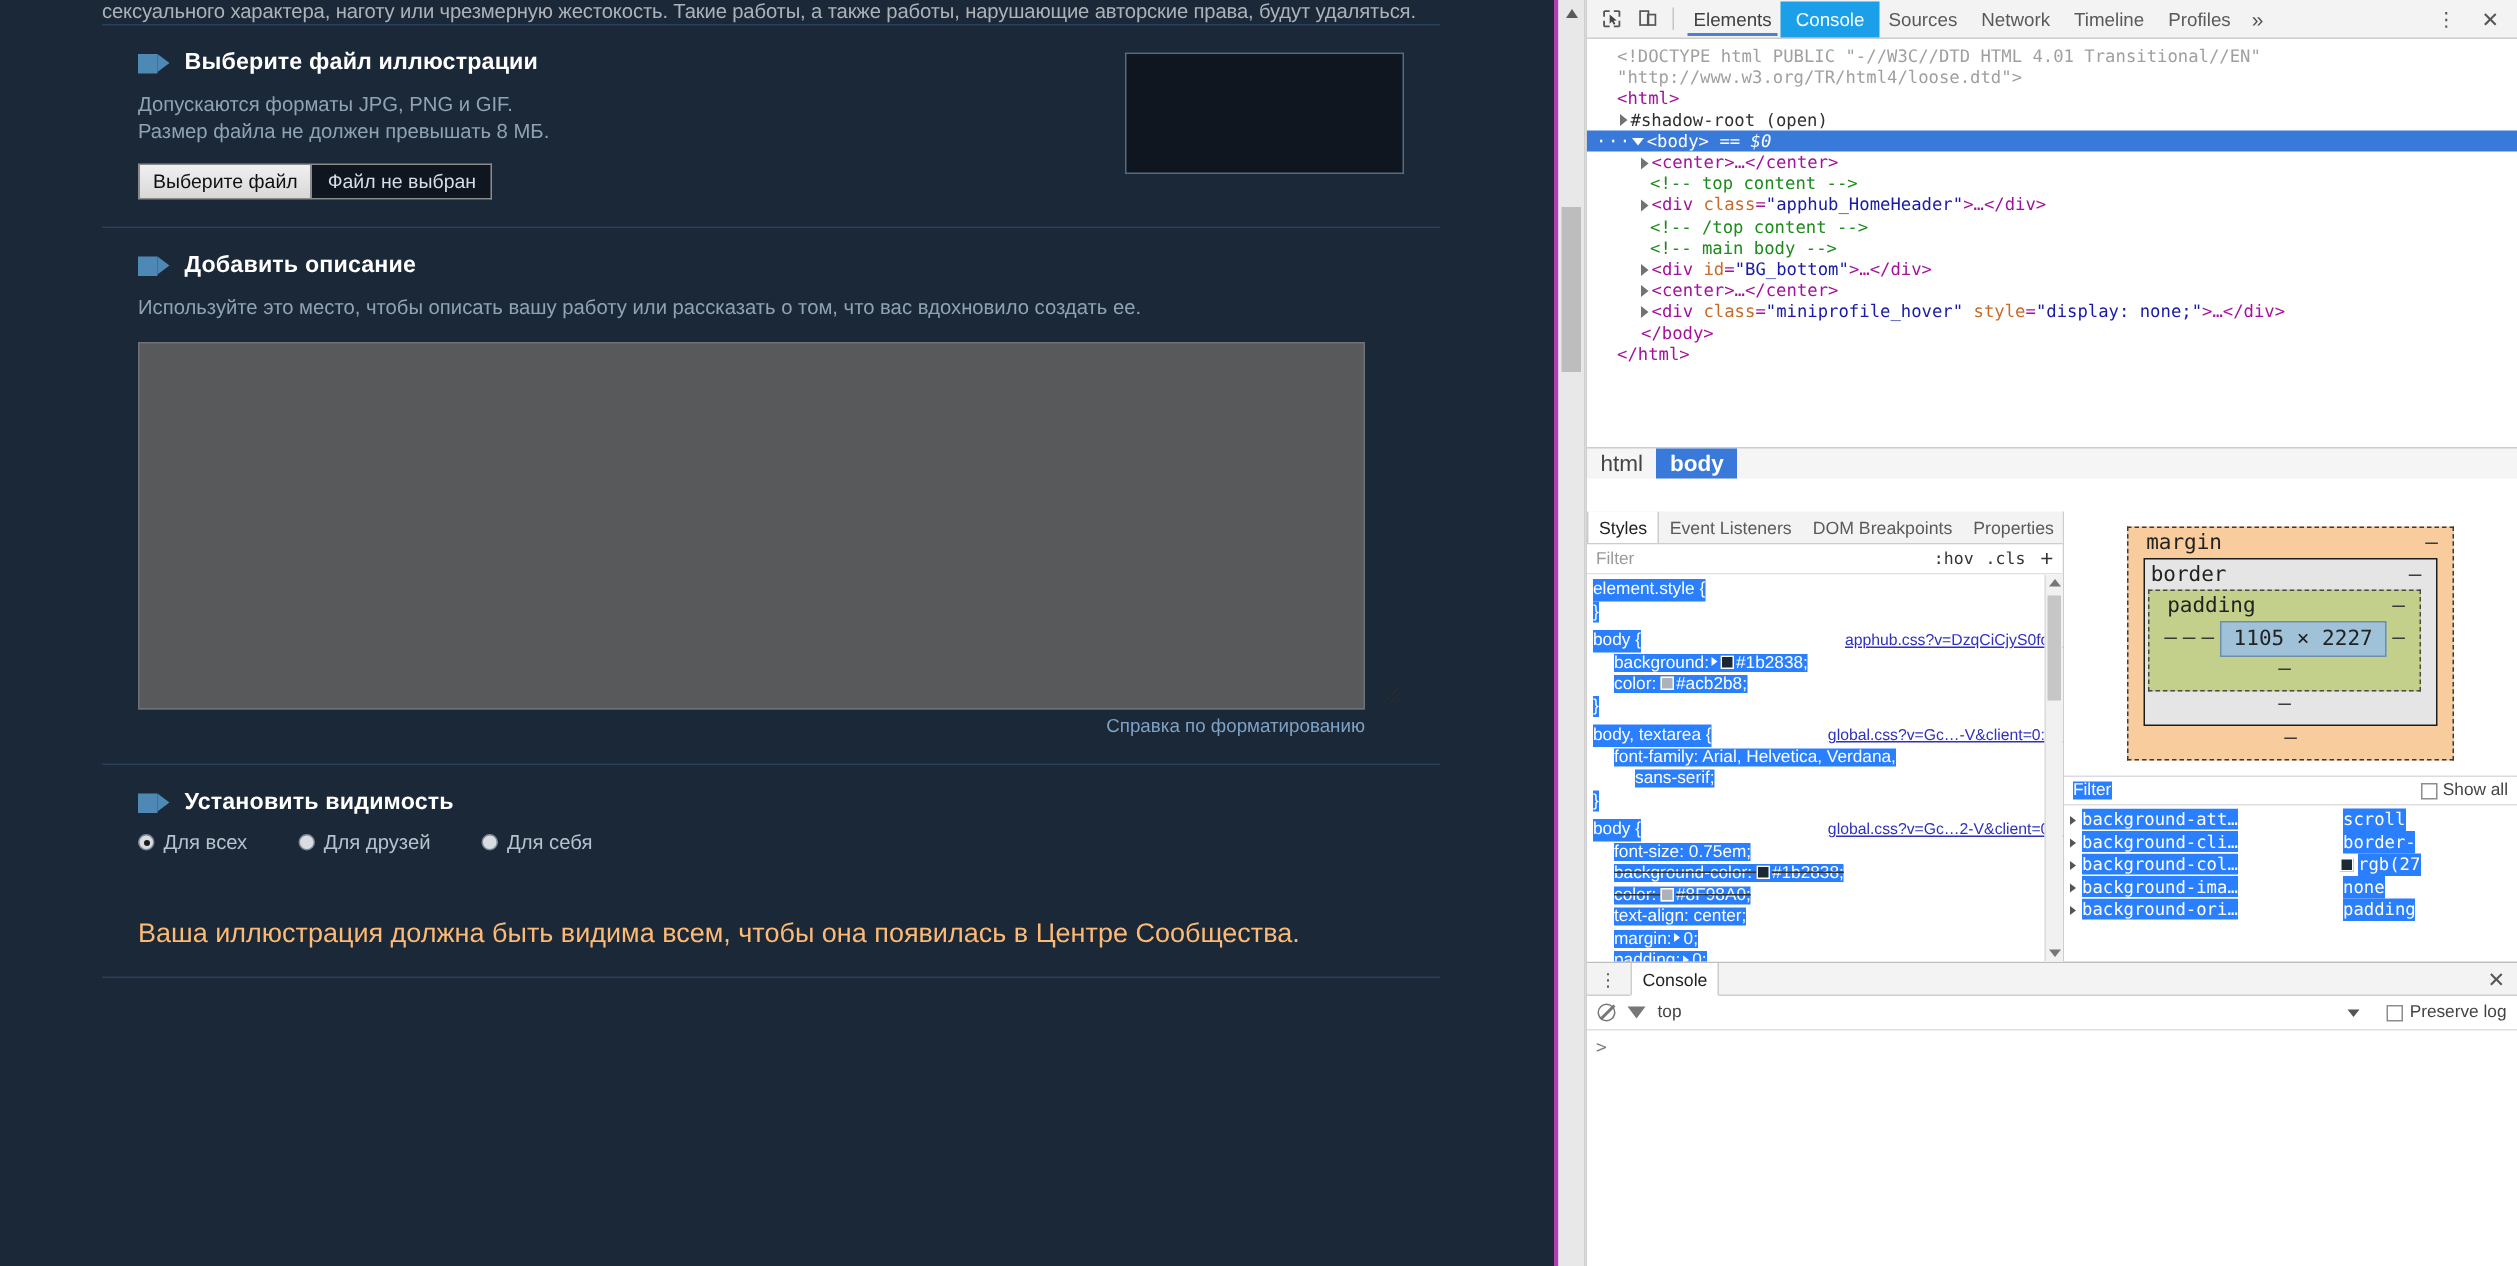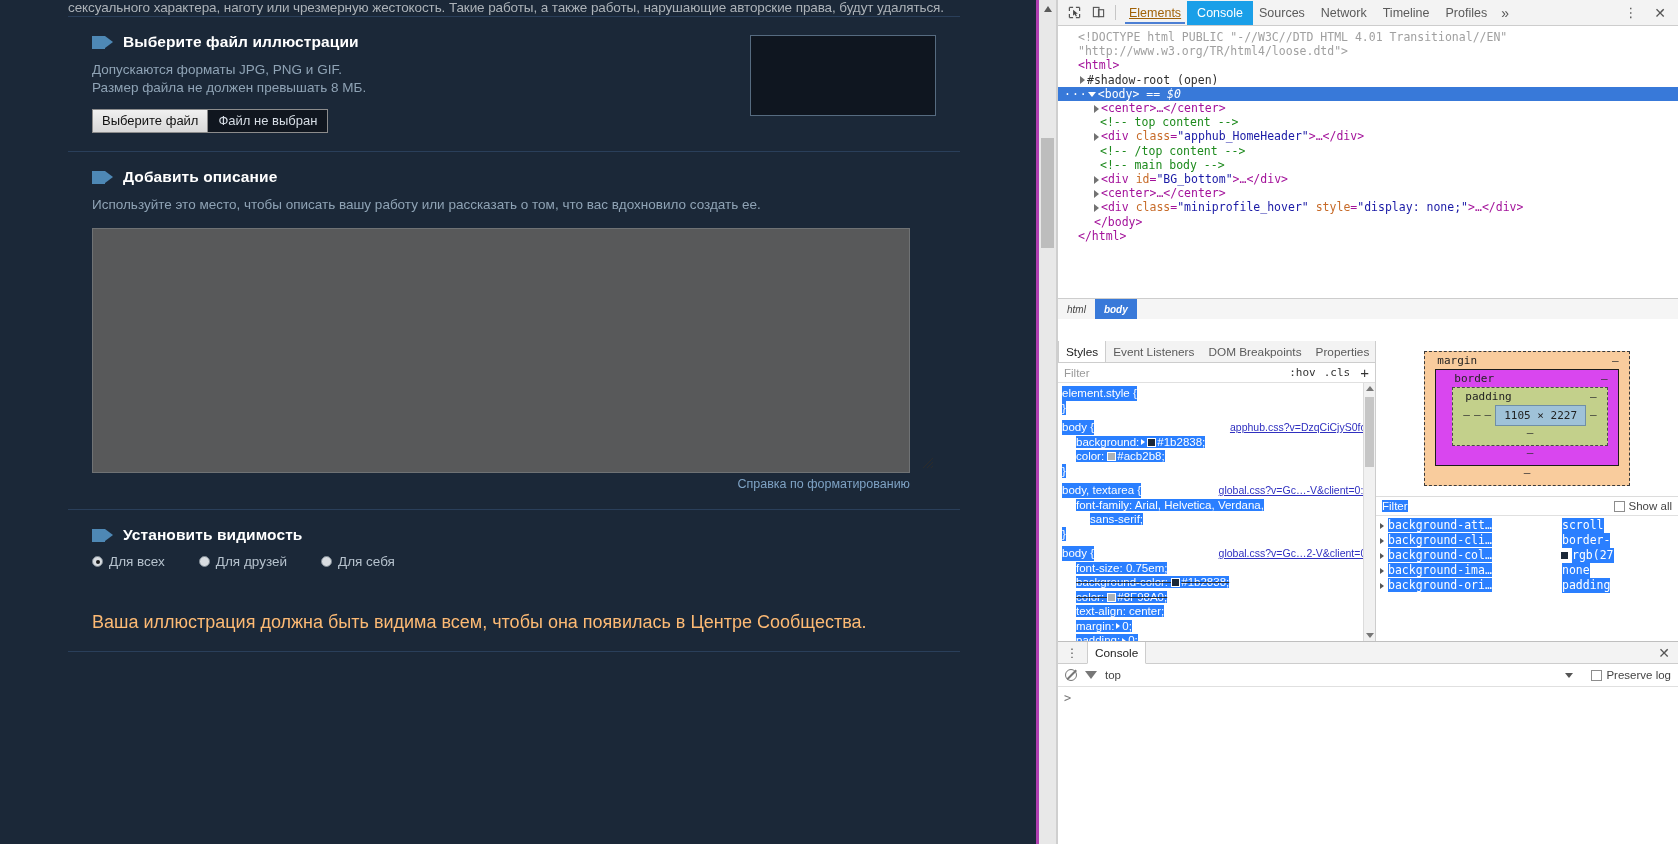--- a/index.html
+++ b/index.html
@@ -239,21 +239,21 @@
     margin: 0 5px;
   }
   .dt-tab {
     padding: 3px 8px;
     font-size: 12.5px;
     color: #5a5a5a;
     cursor: pointer;
     position: relative;
     white-space: nowrap;
   }
-  .dt-tab.active { color: #a16207; text-decoration: underline; }
+  .dt-tab.active { color: #404040; }
   .dt-tab.active::after {
     content: "";
     position: absolute; left: 4px; right: 4px; bottom: -1px;
     height: 2px; background: #4c7fd4;
   }
   .dt-tab.sel {
     background: #1a9fe8;
     color: #ffffff;
     box-shadow: 0 0 0 2px #1a9fe8;
   }
@@ -308,25 +308,24 @@
 
   .crumbs {
     height: 21px;
     background: #f5f5f5;
     border-top: 1px solid #cdcdcd;
     display: flex; align-items: stretch;
     flex: 0 0 auto;
   }
   .crumb {
     padding: 2px 9px;
-    font-size: 10px;
+    font-size: 15px;
     color: #444;
     display: flex; align-items: center;
     cursor: pointer;
-    font-style: italic;
   }
   .crumb.active { background: #3879d9; color: #ffffff; font-weight: bold; }
 
   .panes { flex: 1 1 auto; display: flex; min-height: 0; margin-top: 22px; }
   .pane-left {
     width: 318px; flex: 0 0 auto;
     display: flex; flex-direction: column;
     border-right: 1px solid #cdcdcd;
     min-height: 0;
   }
@@ -426,32 +425,32 @@
 
   
   .boxmodel-wrap {
     flex: 0 0 auto;
     padding: 10px 8px;
     display: flex; justify-content: center;
     background: #ffffff;
   }
   .bm {
     font-family: "DejaVu Sans Mono", monospace;
-    font-size: 11px;
+    font-size: 14px;
     color: #222;
     text-align: center;
   }
   .bm-margin {
     background: #f9cc9d; border: 1px dashed #3a3a3a;
     padding: 2px 10px 6px 10px;
     position: relative;
   }
   .bm-border {
-    background: #d946ef; border: 1px solid #1c1c1c;
-    padding: 2px 10px 6px 16px;
+    background: #e5e5e5; border: 1px solid #1c1c1c;
+    padding: 2px 10px 6px 2px;
     margin-top: 2px;
   }
   .bm-padding {
     background: #c3d08b; border: 1px dashed #4a4a4a;
     padding: 2px 10px 6px 10px;
     margin-top: 2px;
   }
   .bm-content {
     background: #9fc2d8; border: 1px solid #6f8fa6;
     padding: 3px 8px;

